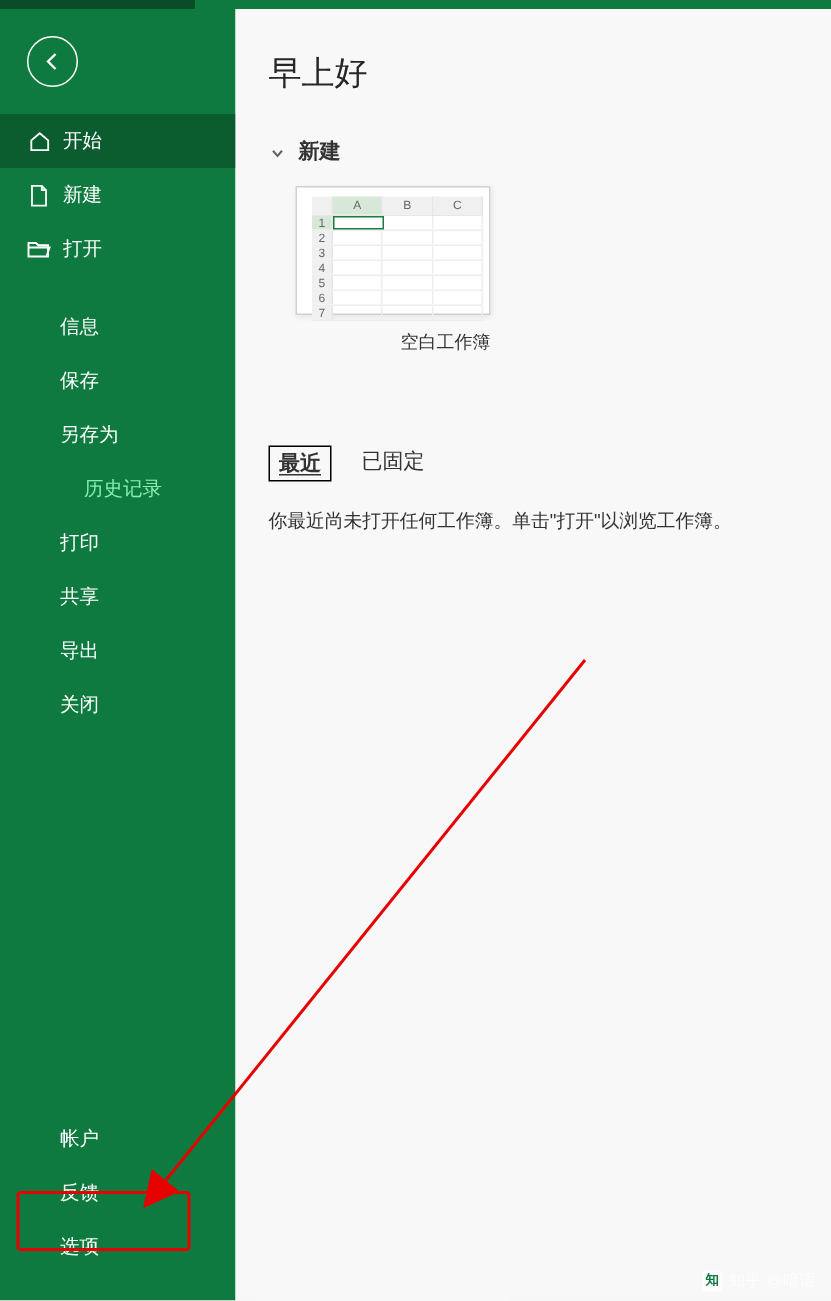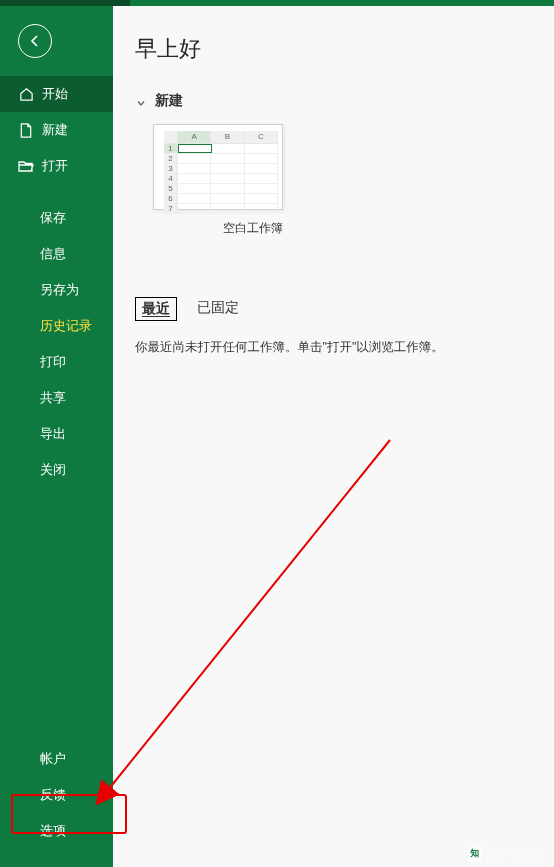--- a/index.html
+++ b/index.html
@@ -20,21 +20,21 @@
       position: absolute;
       top: 0; left: 0;
       width: 130px; height: 6px;
       background: #094b27;
     }
     .container {
       display: flex;
       height: 861px;
     }
     .sidebar {
-      width: 113px;
+      width: 157px;
       background: #0f7a3f;
       color: #fff;
       display: flex;
       flex-direction: column;
       padding-top: 18px;
       position: relative;
     }
     .back-btn {
       width: 34px; height: 34px;
       border: 1.5px solid #fff;
@@ -60,22 +60,23 @@
       cursor: pointer;
       color: #fff;
     }
     .nav-item.active {
       background: #0b5d30;
     }
     .nav-item.indent {
       padding-left: 40px;
     }
     .nav-item.disabled {
-      color: #fde047;
+      color: #86efac;
       cursor: default;
+      margin-left: 16px;
     }
     .icon {
       width: 16px; height: 16px;
       display: inline-flex;
       align-items: center;
       justify-content: center;
     }
     .spacer { flex: 1; }
     .main {
       flex: 1;
@@ -275,24 +276,24 @@
             </svg>
         </span>
         <span>打开</span>
       </div>
     </div>
 
     <div style="height:16px"></div>
 
     <div class="nav-mid">
       <div class="nav-item indent">
+          <span>信息</span>
+        </div>
+      <div class="nav-item indent">
           <span>保存</span>
-        </div>
-      <div class="nav-item indent">
-          <span>信息</span>
         </div>
       <div class="nav-item indent">
           <span>另存为</span>
         </div>
       <div class="nav-item indent disabled">
           <span>历史记录</span>
         </div>
       <div class="nav-item indent">
           <span>打印</span>
         </div>

